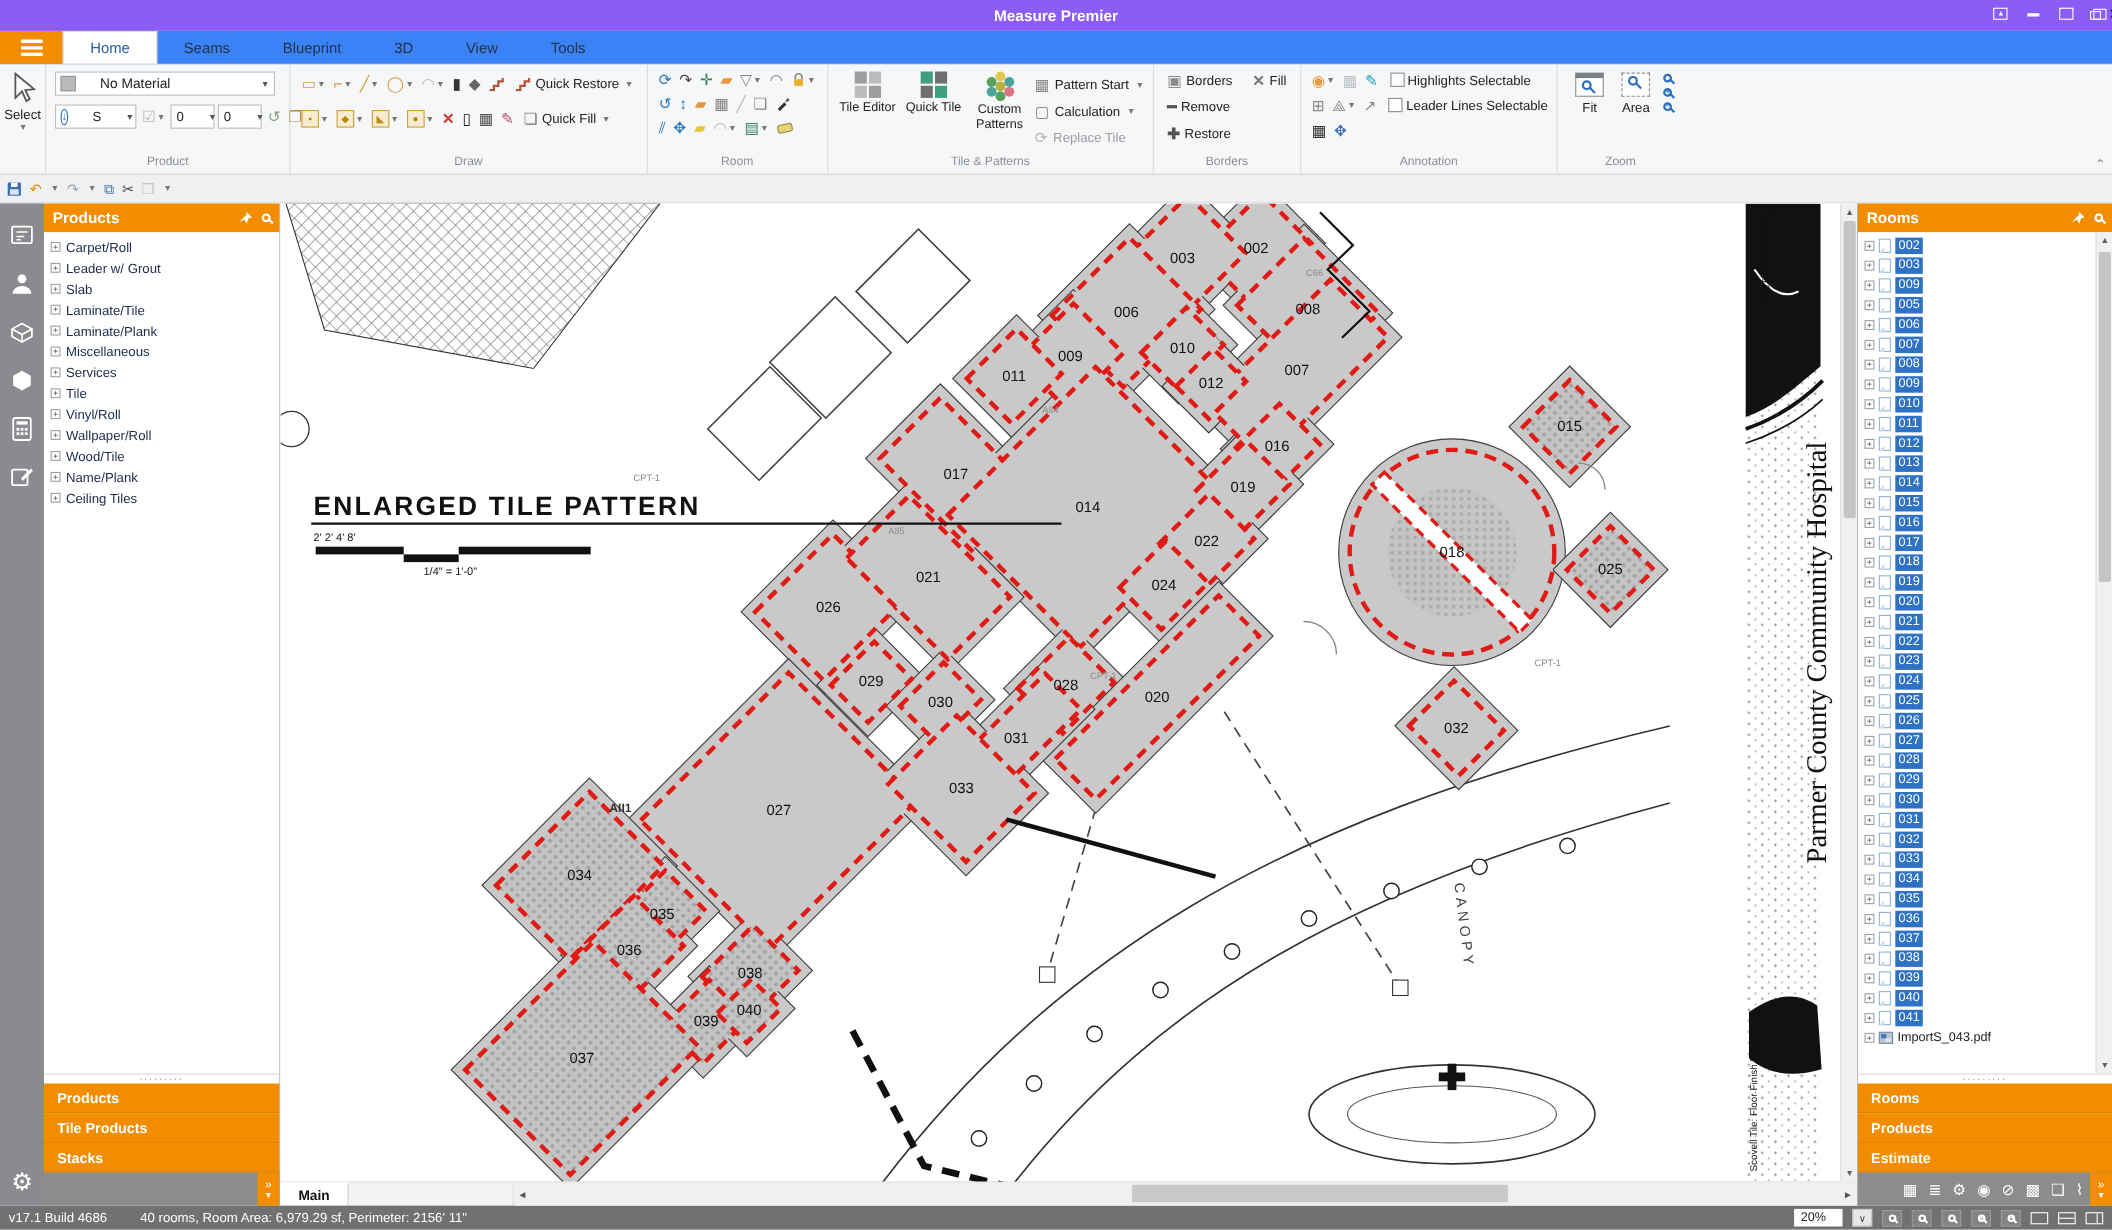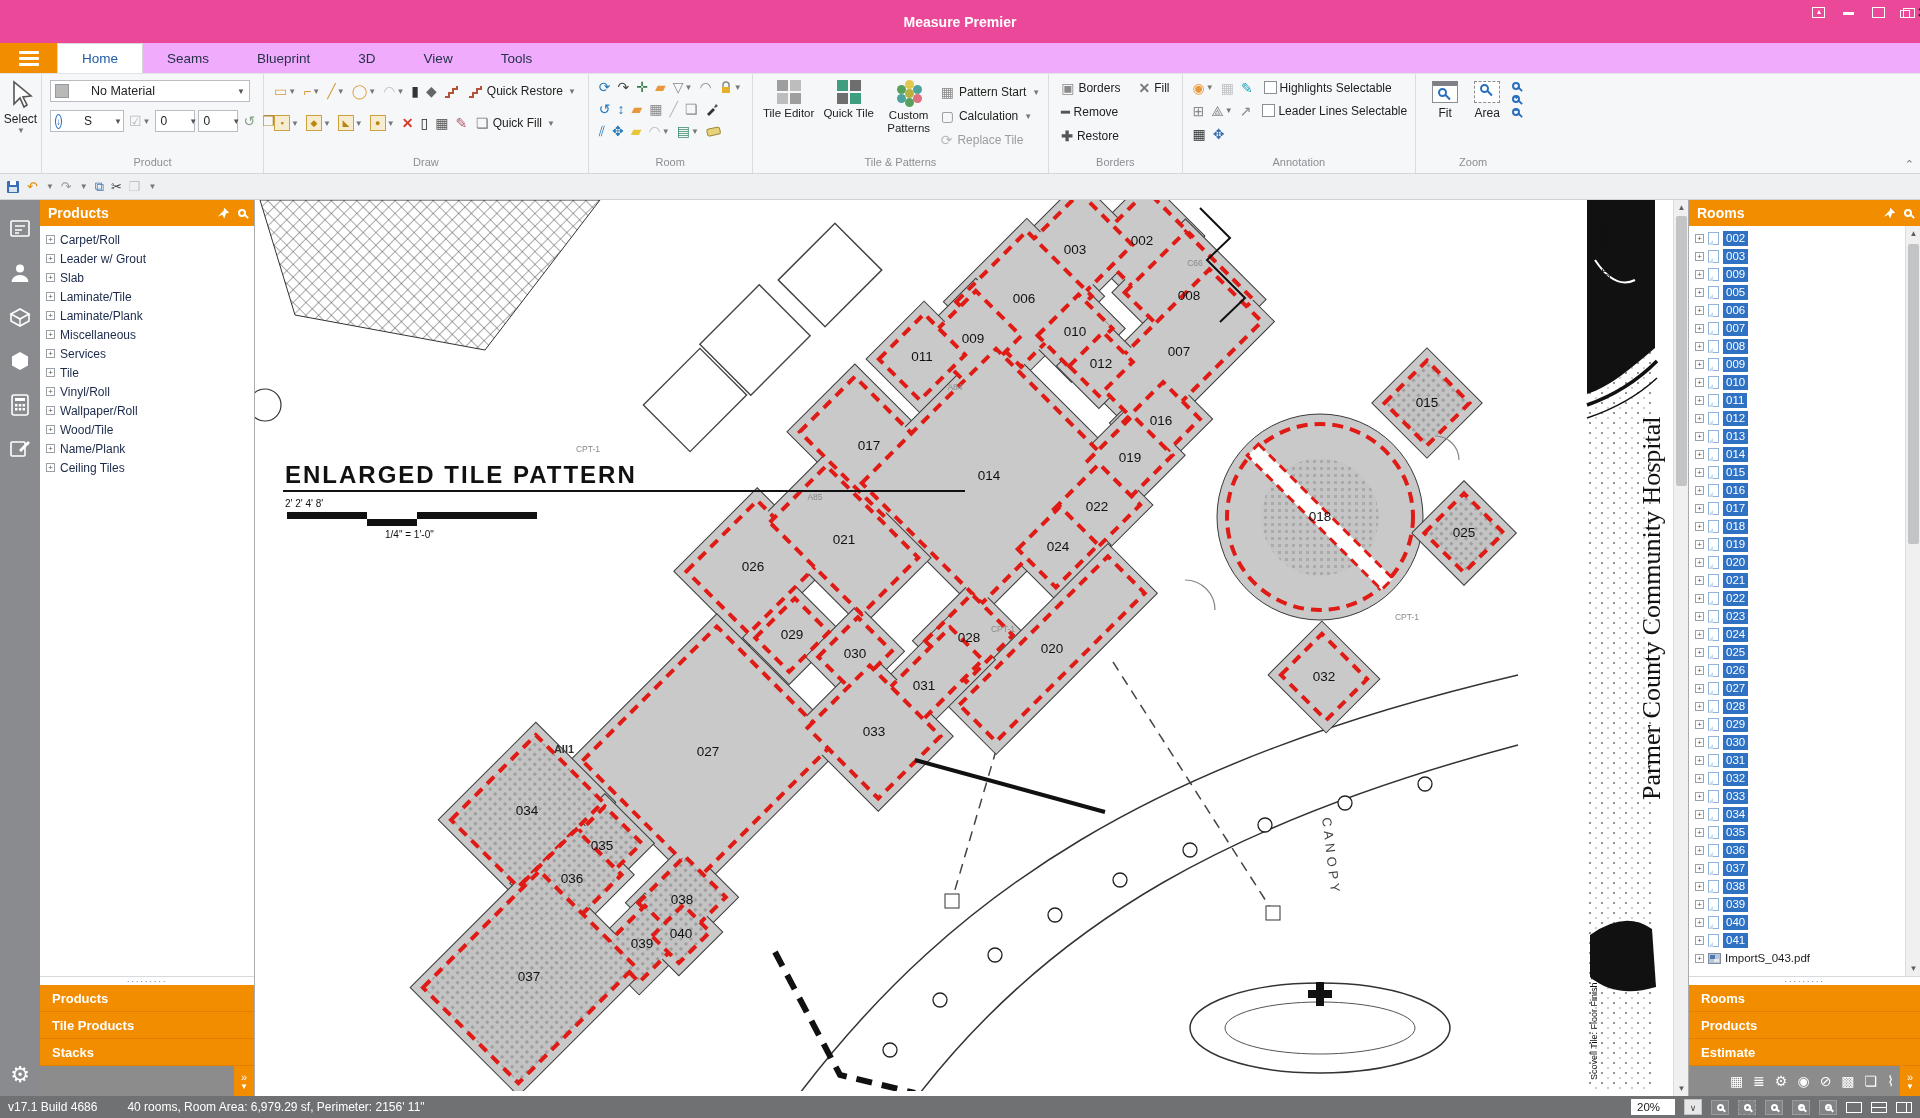--- a/index.html
+++ b/index.html
@@ -1,32 +1,32 @@
 <!DOCTYPE html>
 <html><head>
 <meta charset="utf-8">
 <style>
   * { margin:0; padding:0; box-sizing:border-box; }
   html,body { width:1920px; height:1118px; overflow:hidden; font-family:"Liberation Sans",sans-serif; background:#fff; }
   .app { width:1920px; height:1118px; display:flex; flex-direction:column; }
 
   
-  .titlebar { height:43px; background:#ec4899; display:flex; align-items:center; position:relative; flex:none; }
+  .titlebar { height:28px; background:#8b5cf6; display:flex; align-items:center; position:relative; flex:none; }
   .titlebar .title { position:absolute; left:0; right:0; text-align:center; color:#fff; font-weight:bold; font-size:14px; }
   .win-controls { position:absolute; right:4px; top:0; height:26px; display:flex; align-items:center; gap:14px; }
   .win-btn { width:16px; height:14px; position:relative; cursor:pointer; }
   .wb-box { width:13px; height:11px; border:1px solid #fff; margin:1px auto; position:relative; }
   .wb-box .up { position:absolute; left:4px; top:2px; width:0; height:0; border-left:2px solid transparent; border-right:2px solid transparent; border-bottom:4px solid #fff; }
   .wb-min { width:11px; height:3px; background:#fff; margin:6px auto 0; }
   .wb-rest { width:10px; height:8px; border:1px solid #fff; position:absolute; left:0; top:4px; }
   .wb-rest::before { content:""; position:absolute; left:2px; top:-3px; width:10px; height:8px; border:1px solid #fff; }
   .wb-x { color:#2b2b2b; font-weight:bold; font-size:13px; position:absolute; right:-12px; top:-1px; }
 
   
-  .tabrow { height:31px; background:#f0abfc; display:flex; align-items:stretch; flex:none; border-bottom:1px solid #e3e4e6; }
+  .tabrow { height:31px; background:#3b82f6; display:flex; align-items:stretch; flex:none; border-bottom:1px solid #e3e4e6; }
   .hamburger { width:57px; background:#F28D00; display:flex; flex-direction:column; justify-content:center; align-items:center; gap:3px; cursor:pointer; }
   .hamburger i { width:20px; height:3px; background:#fff; border-radius:1px; }
   .tab { padding:0 24px; display:flex; align-items:center; font-size:13.5px; color:#24324a; cursor:pointer; }
   .tab.active { background:#fff; color:#1f5ca8; border:1px solid #d8d8d8; border-bottom:none; }
 
   
   .ribbon { height:100px; background:#f6f7f8; display:flex; flex:none; border-bottom:1px solid #d4d6d8; position:relative; }
   .rb-group { display:flex; flex-direction:column; border-right:1px solid #d9dbdd; }
   .rb-body { flex:1; padding:4px 8px 0 8px; }
   .rb-label { height:17px; text-align:center; font-size:11px; color:#8b8f94; }
@@ -884,20 +884,29 @@
             <text transform="translate(1342,880) rotate(-90)" font-size="9" fill="#111" font-family="Liberation Sans, sans-serif">Scovell Tile: Floor Finish Plan</text>
           </g>
         </svg>
 
         <div class="vsb">
           <div class="arr" style="top:0">▲</div>
           <div class="thumb" style="top:16px;height:270px"></div>
           <div class="arr" style="bottom:0">▼</div>
         </div>
       </div>
+      <div class="hscroll">
+        <div class="doc-tab">Main</div>
+        <div class="doc-tab-empty"></div>
+        <div class="hs-track">
+          <div class="hs-arr" style="left:0">◄</div>
+          <div class="hs-thumb"></div>
+          <div class="hs-arr" style="right:0">►</div>
+        </div>
+      </div>
     </div>
 
     <div class="panel right" style="width:232px">
       <div class="panel-head">
         <span class="ph-title">Rooms</span>
         <span class="ph-icons">
           <svg width="13" height="13" viewBox="0 0 16 16">
               <path d="M9 1 L15 7 L11 8 L9 14 L6.5 9.5 L1 12 L6 6.5 L8 5 Z" fill="#fff"></path>
             </svg>
           <span class="mag-w"></span>

